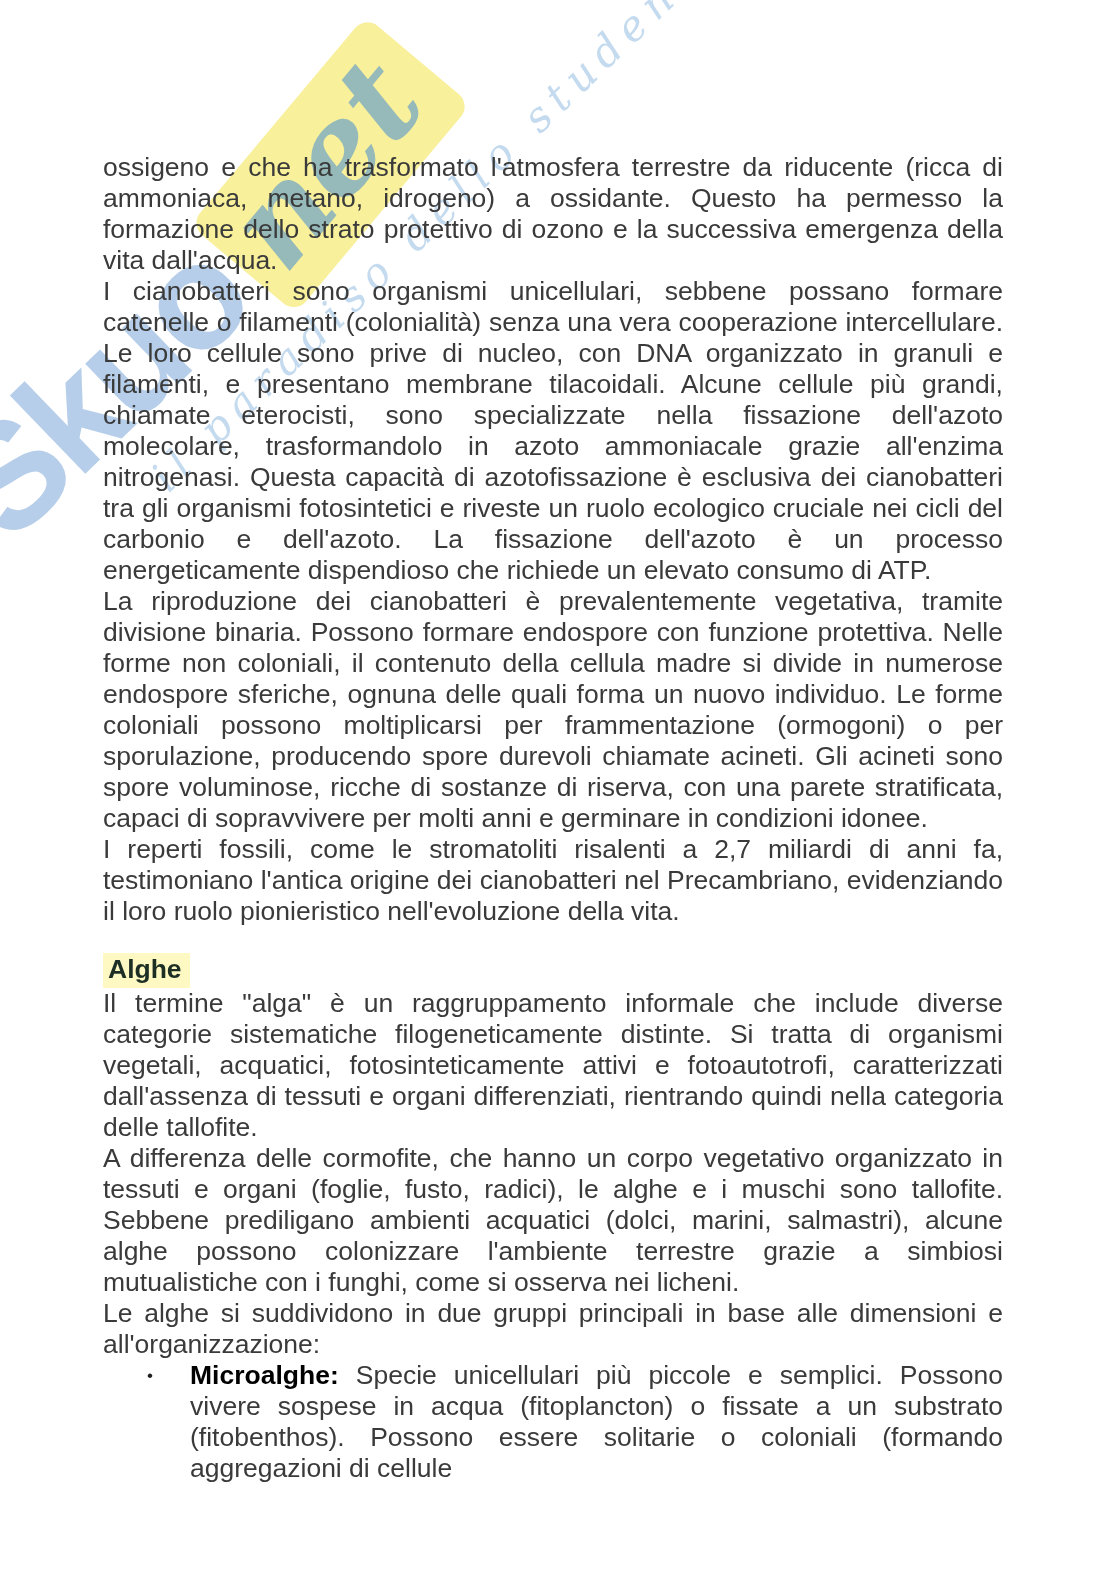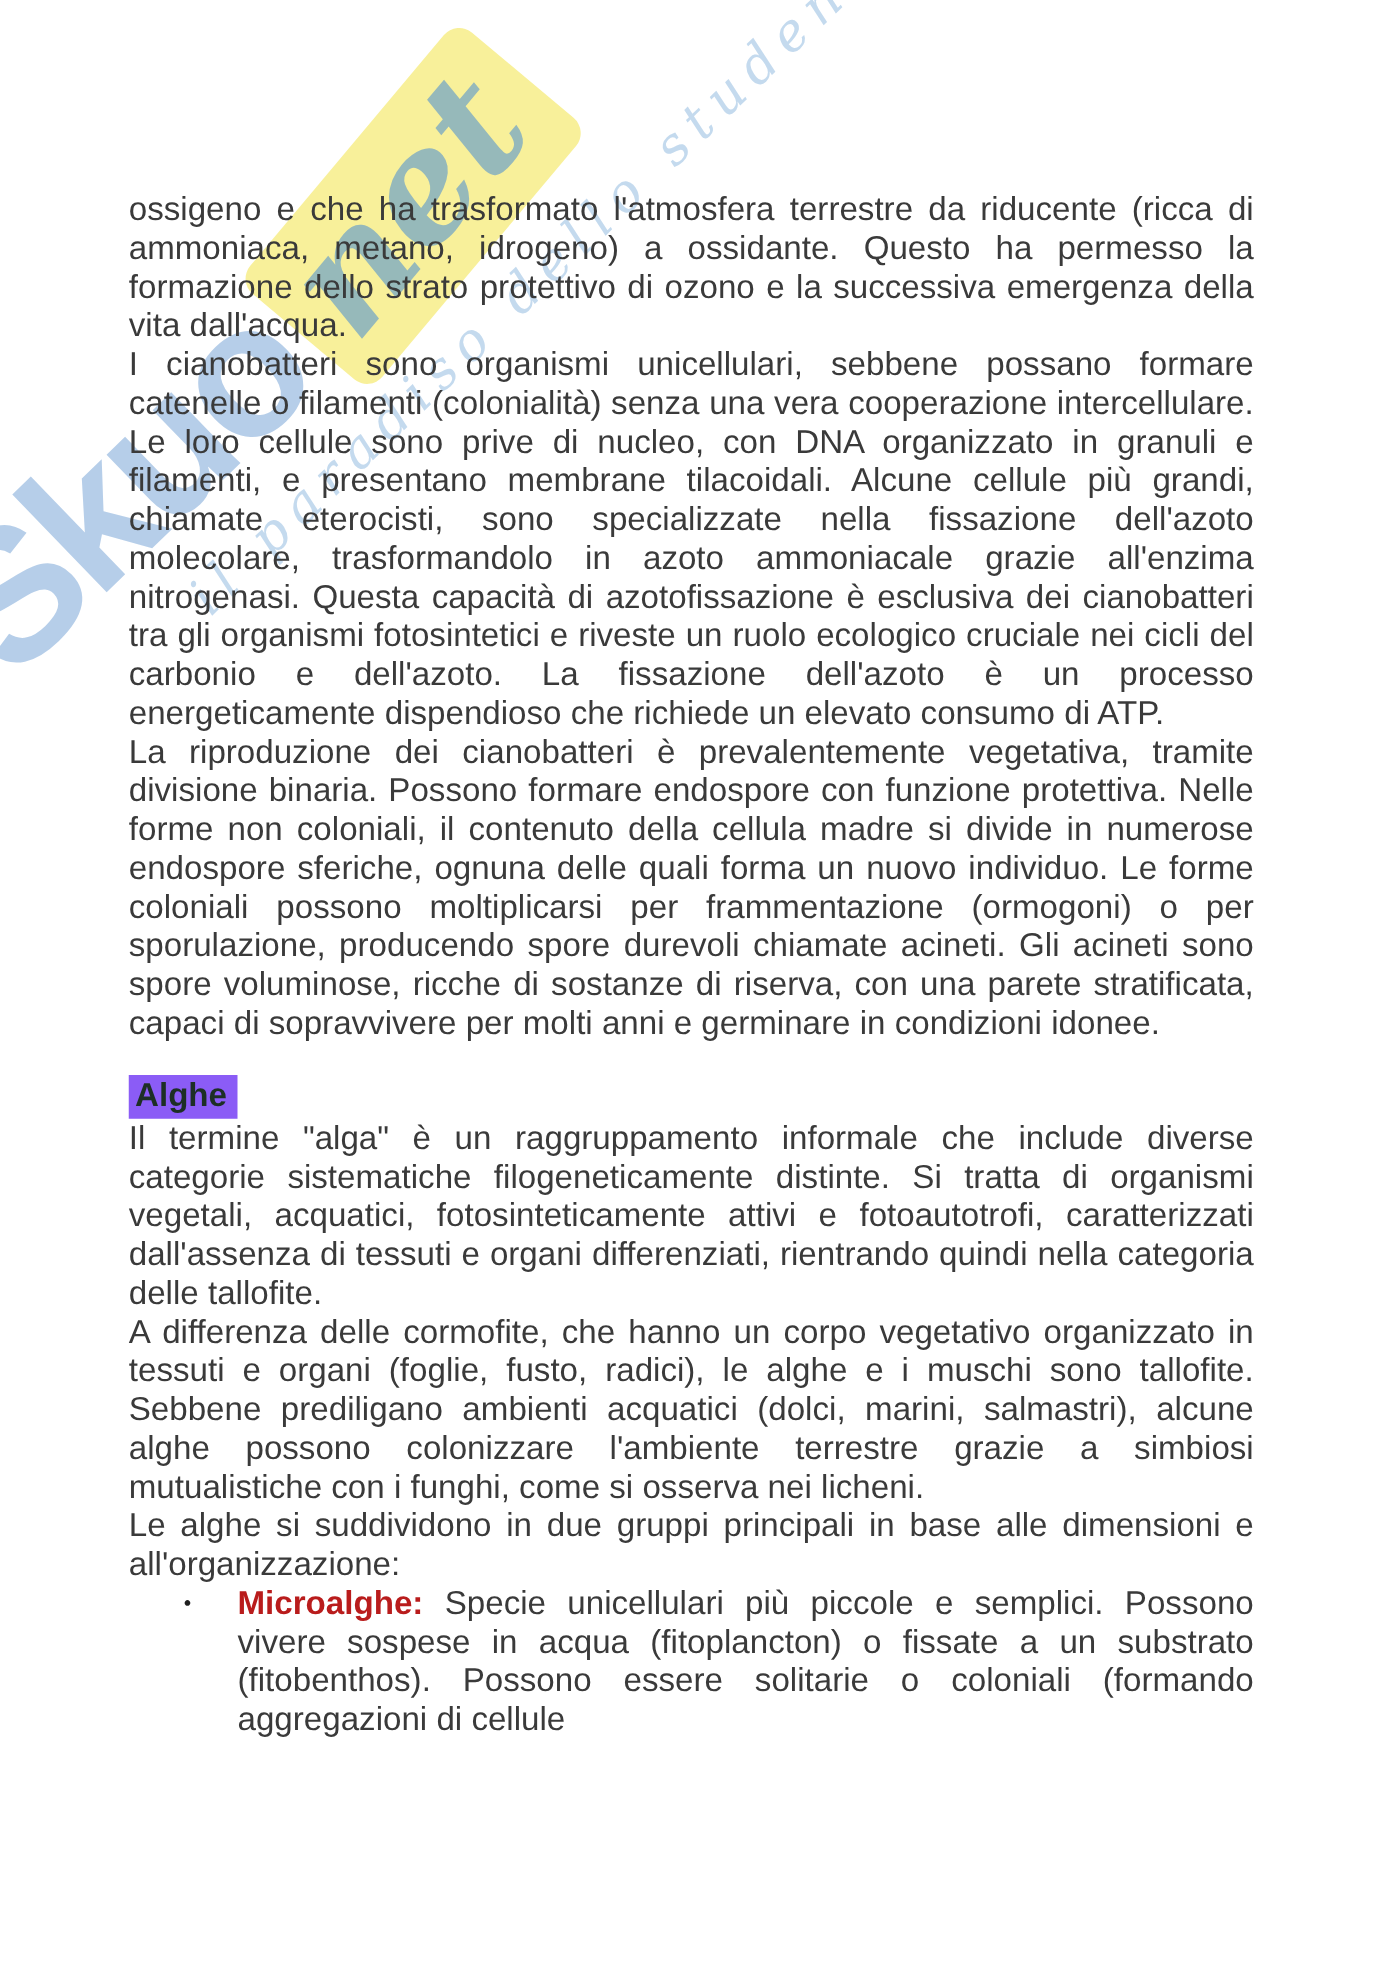--- a/index.html
+++ b/index.html
@@ -47,33 +47,33 @@
   .content{
     position:absolute;left:103px;top:152px;width:900px;z-index:2;
     font-size:26.5px;line-height:31px;
     color:#3a3a3a;
     text-align:justify;
   }
   .para{margin:0;}
   .heading-row{margin-top:26px;line-height:31px;}
   .heading-highlight{
     display:inline-block;
-    background:#8b5cf6;
+    background:#fef9c3;
     color:#1d2f25;
     font-weight:700;
     padding:1px 8px 3px 5px;
   }
   .bullet{display:flex;margin:0;}
   .bullet-marker{
     flex:0 0 43px;margin-left:44px;
     font-size:17px;line-height:31px;
     color:#1f1f1f;
   }
   .bullet-body{flex:1;text-align:justify;}
-  .bullet-label{font-weight:700;color:#b91c1c;}
+  .bullet-label{font-weight:700;color:#000000;}
 </style>
 </head>
 <body>
 
 <div class="page">
 
   <div class="watermark">
     <div class="wm-rotate">
       <div class="wm-logoline">
         <span class="wm-word">Skuo</span>
@@ -83,20 +83,21 @@
       </div>
       <div class="wm-tagline">il paradiso dello studente</div>
     </div>
   </div>
 
   <div class="content">
 
     <p class="para">ossigeno e che ha trasformato l'atmosfera terrestre da riducente (ricca di ammoniaca, metano, idrogeno) a ossidante. Questo ha permesso la formazione dello strato protettivo di ozono e la successiva emergenza della vita dall'acqua.</p>
     <p class="para">I cianobatteri sono organismi unicellulari, sebbene possano formare catenelle o filamenti (colonialità) senza una vera cooperazione intercellulare. Le loro cellule sono prive di nucleo, con DNA organizzato in granuli e filamenti, e presentano membrane tilacoidali. Alcune cellule più grandi, chiamate eterocisti, sono specializzate nella fissazione dell'azoto molecolare, trasformandolo in azoto ammoniacale grazie all'enzima nitrogenasi. Questa capacità di azotofissazione è esclusiva dei cianobatteri tra gli organismi fotosintetici e riveste un ruolo ecologico cruciale nei cicli del carbonio e dell'azoto. La fissazione dell'azoto è un processo energeticamente dispendioso che richiede un elevato consumo di ATP.</p>
     <p class="para">La riproduzione dei cianobatteri è prevalentemente vegetativa, tramite divisione binaria. Possono formare endospore con funzione protettiva. Nelle forme non coloniali, il contenuto della cellula madre si divide in numerose endospore sferiche, ognuna delle quali forma un nuovo individuo. Le forme coloniali possono moltiplicarsi per frammentazione (ormogoni) o per sporulazione, producendo spore durevoli chiamate acineti. Gli acineti sono spore voluminose, ricche di sostanze di riserva, con una parete stratificata, capaci di sopravvivere per molti anni e germinare in condizioni idonee.</p>
+    <p class="para">I reperti fossili, come le stromatoliti risalenti a 2,7 miliardi di anni fa, testimoniano l'antica origine dei cianobatteri nel Precambriano, evidenziando il loro ruolo pionieristico nell'evoluzione della vita.</p>
 
     <div class="heading-row">
       <span class="heading-highlight">Alghe</span>
     </div>
 
     <p class="para">Il termine "alga" è un raggruppamento informale che include diverse categorie sistematiche filogeneticamente distinte. Si tratta di organismi vegetali, acquatici, fotosinteticamente attivi e fotoautotrofi, caratterizzati dall'assenza di tessuti e organi differenziati, rientrando quindi nella categoria delle tallofite.</p>
     <p class="para">A differenza delle cormofite, che hanno un corpo vegetativo organizzato in tessuti e organi (foglie, fusto, radici), le alghe e i muschi sono tallofite. Sebbene prediligano ambienti acquatici (dolci, marini, salmastri), alcune alghe possono colonizzare l'ambiente terrestre grazie a simbiosi mutualistiche con i funghi, come si osserva nei licheni.</p>
     <p class="para">Le alghe si suddividono in due gruppi principali in base alle dimensioni e all'organizzazione:</p>
 
     <div class="bullet">

